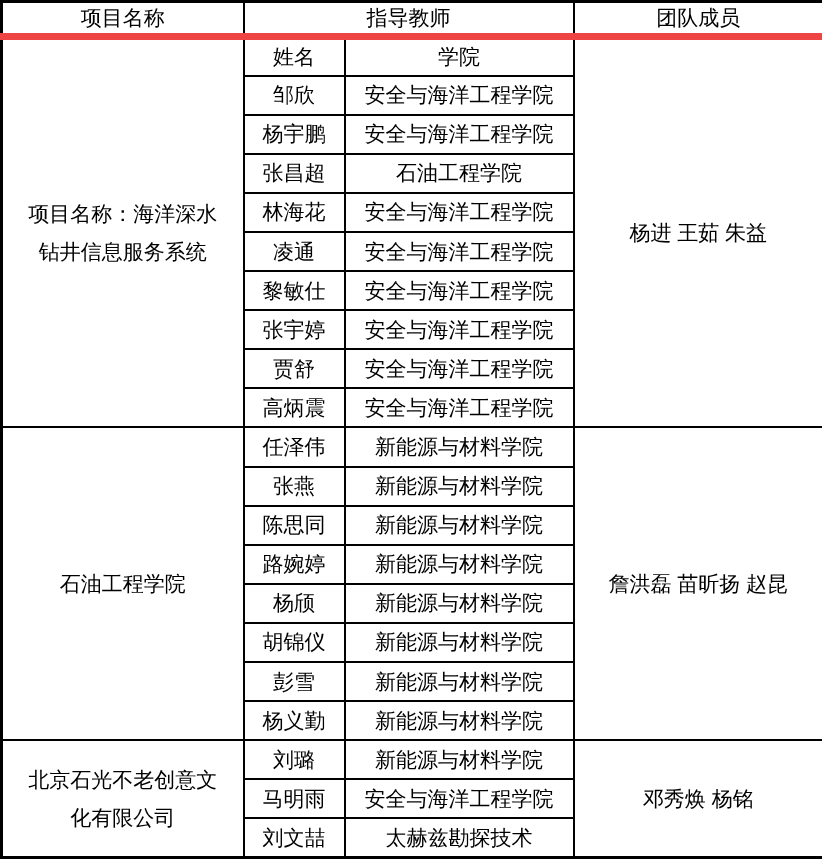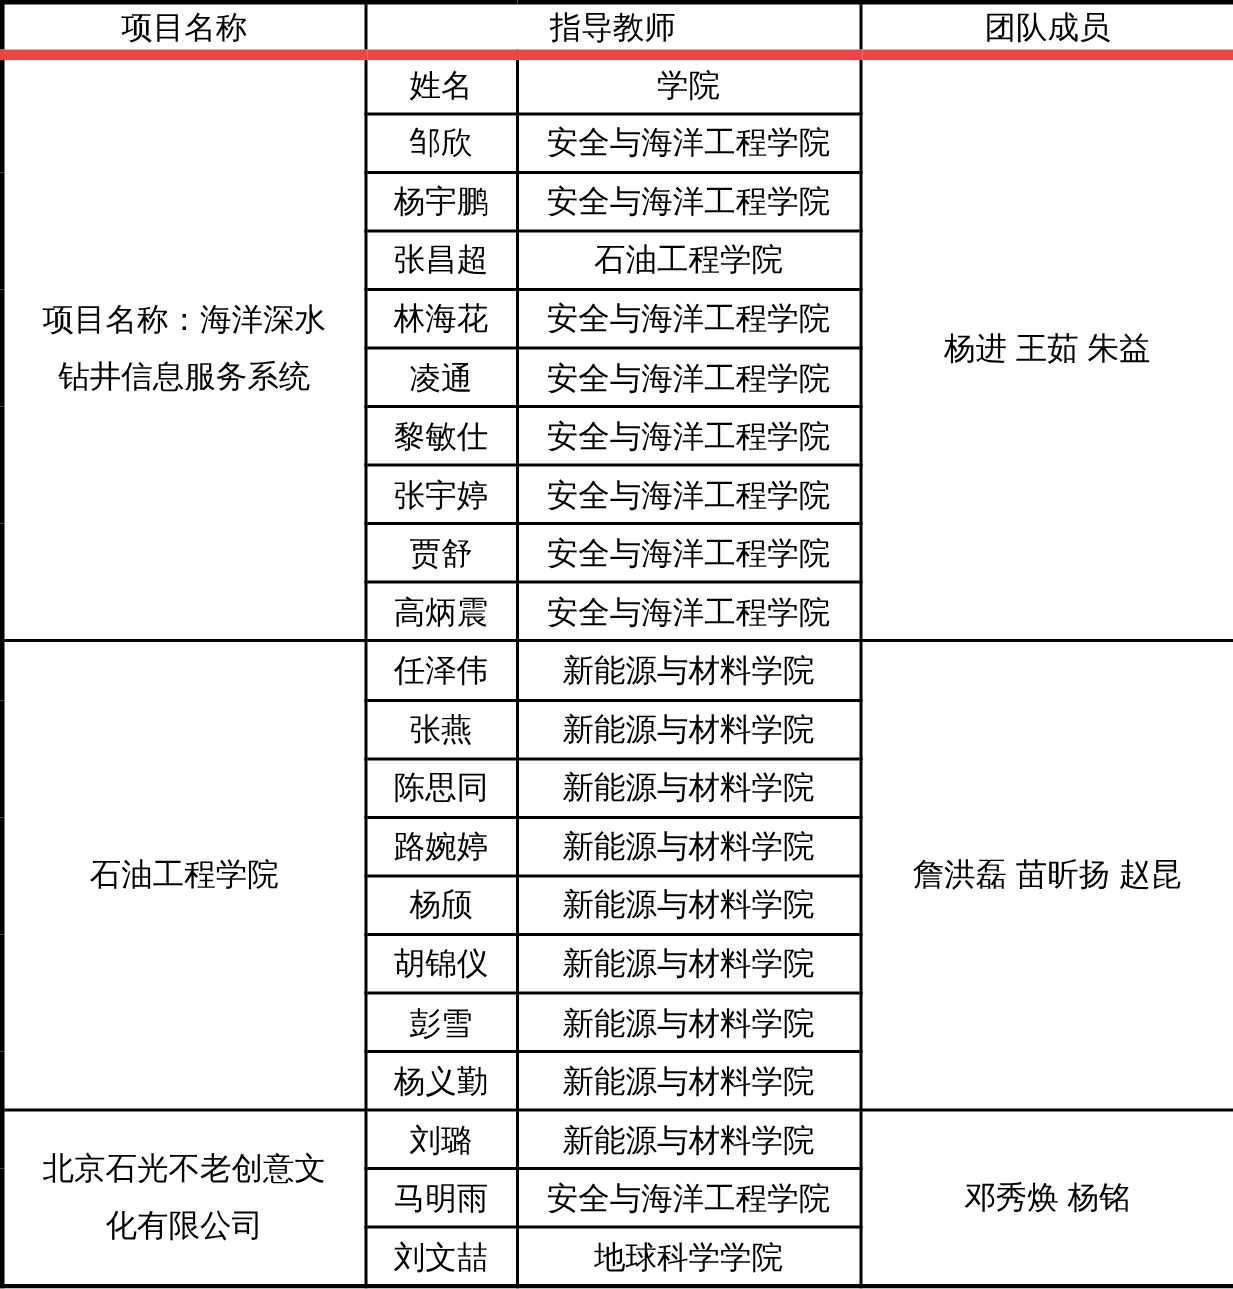--- a/index.html
+++ b/index.html
@@ -137,16 +137,16 @@
         <td>刘璐</td>
         <td>新能源与材料学院</td>
         <td rowspan="3" class="advisor-cell"><span class="wrap">邓秀焕 杨铭</span></td>
       </tr>
       <tr>
         <td>马明雨</td>
         <td>安全与海洋工程学院</td>
       </tr>
       <tr>
         <td>刘文喆</td>
-        <td>地球科学学院</td>
+        <td>太赫兹勘探技术</td>
       </tr>
     </tbody>
 </table>
 
 </body></html>

